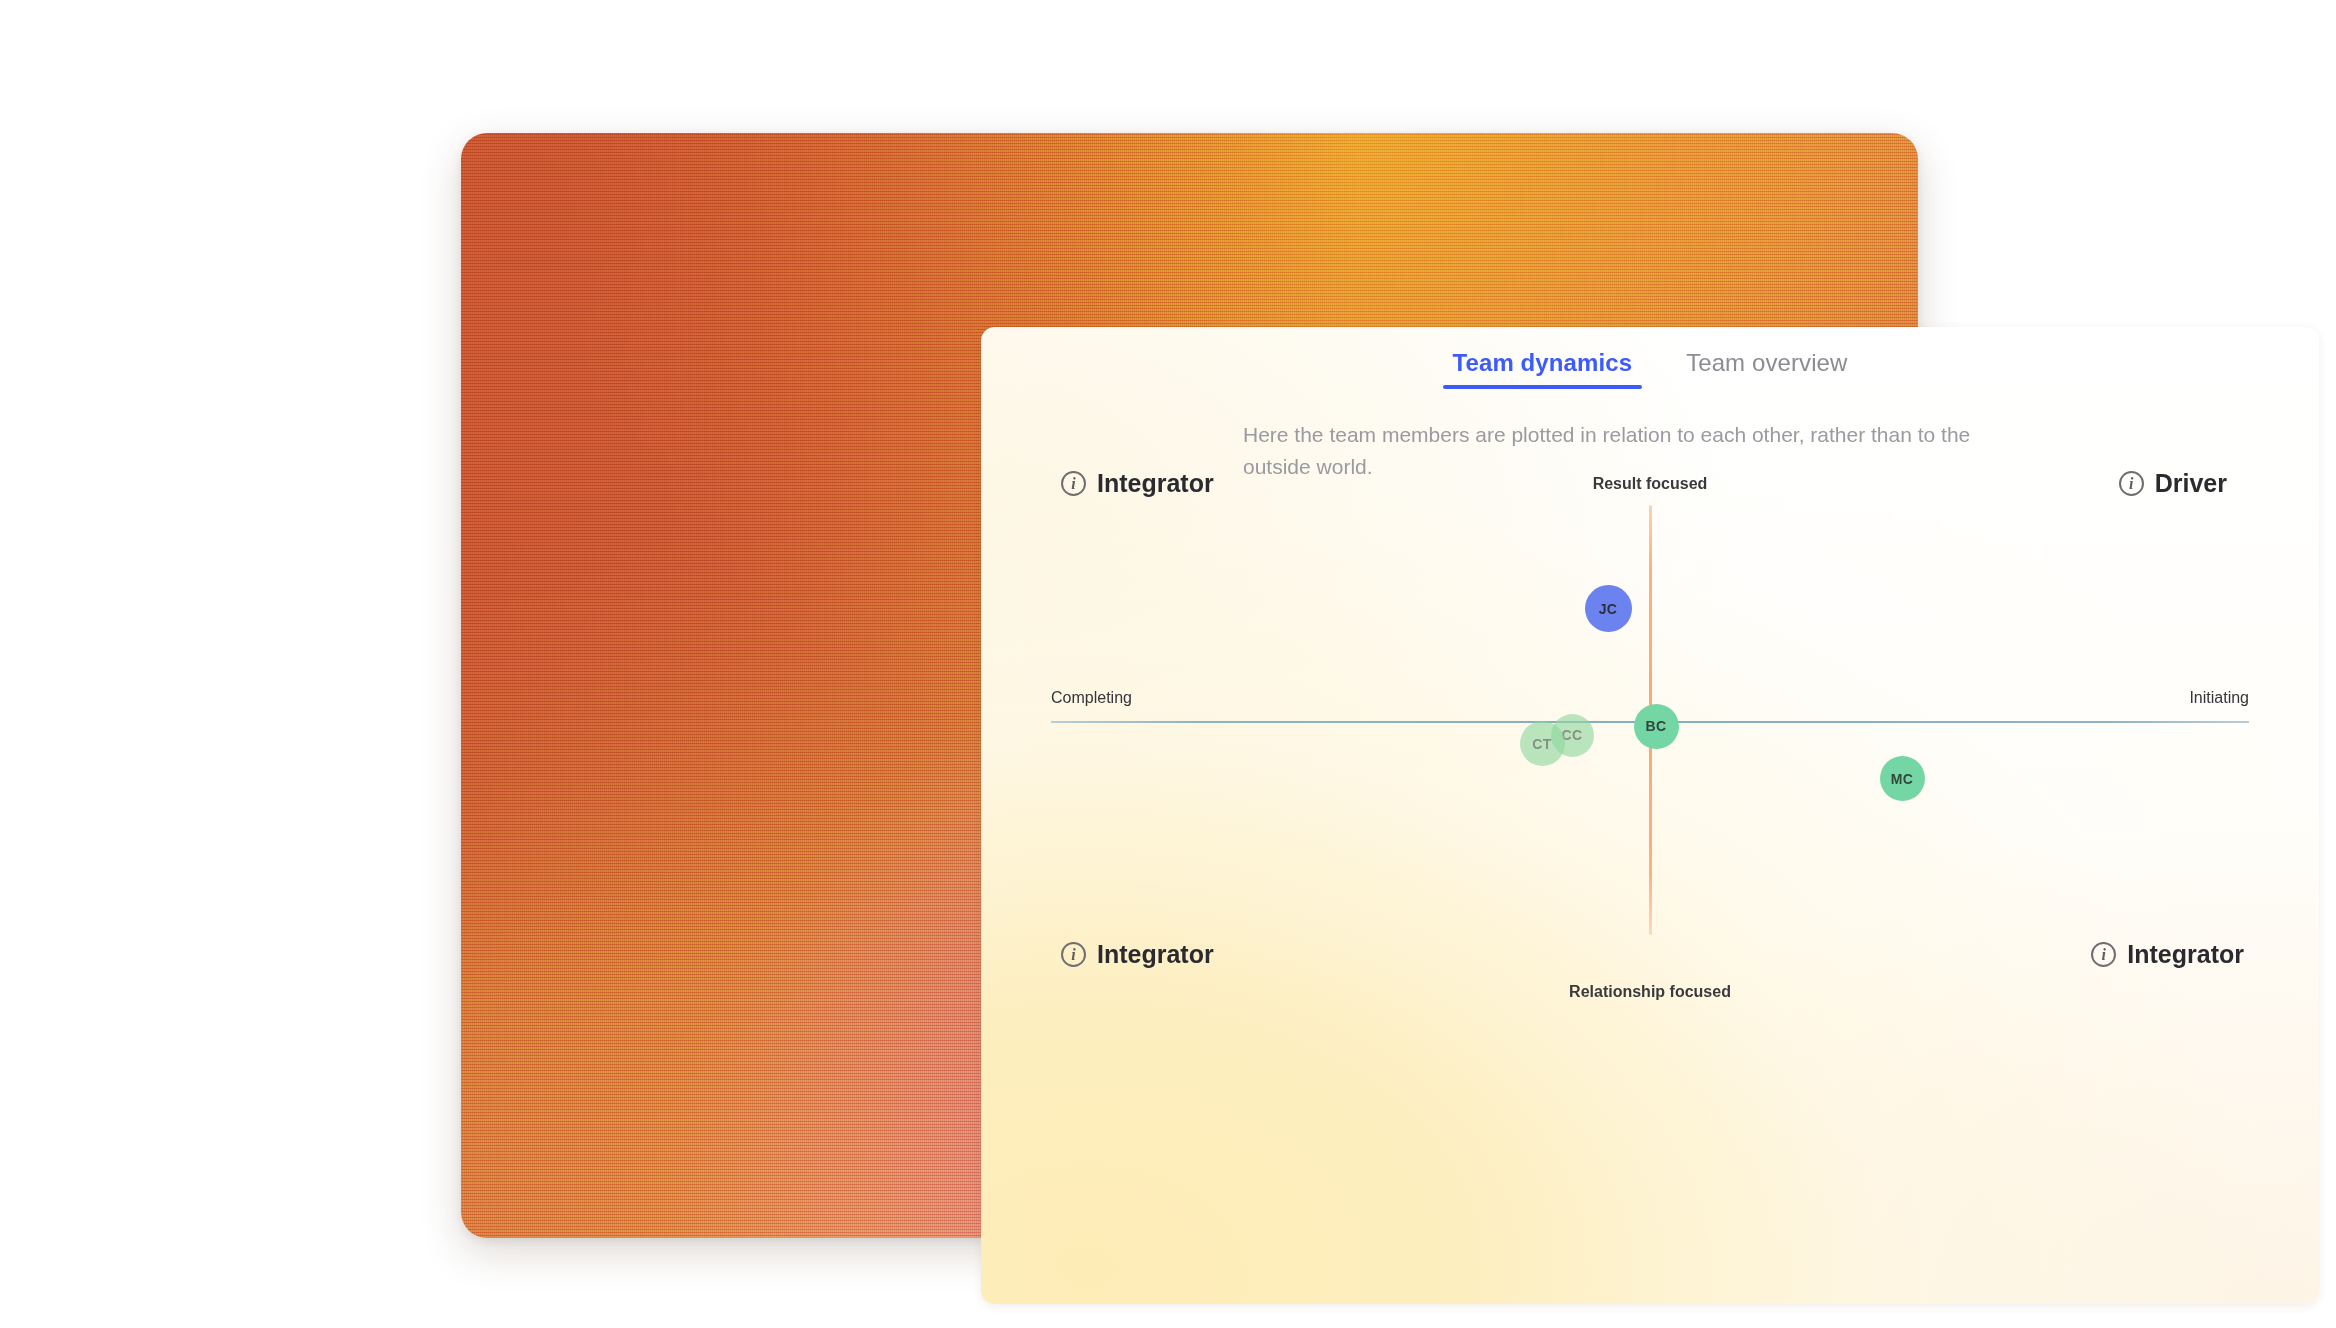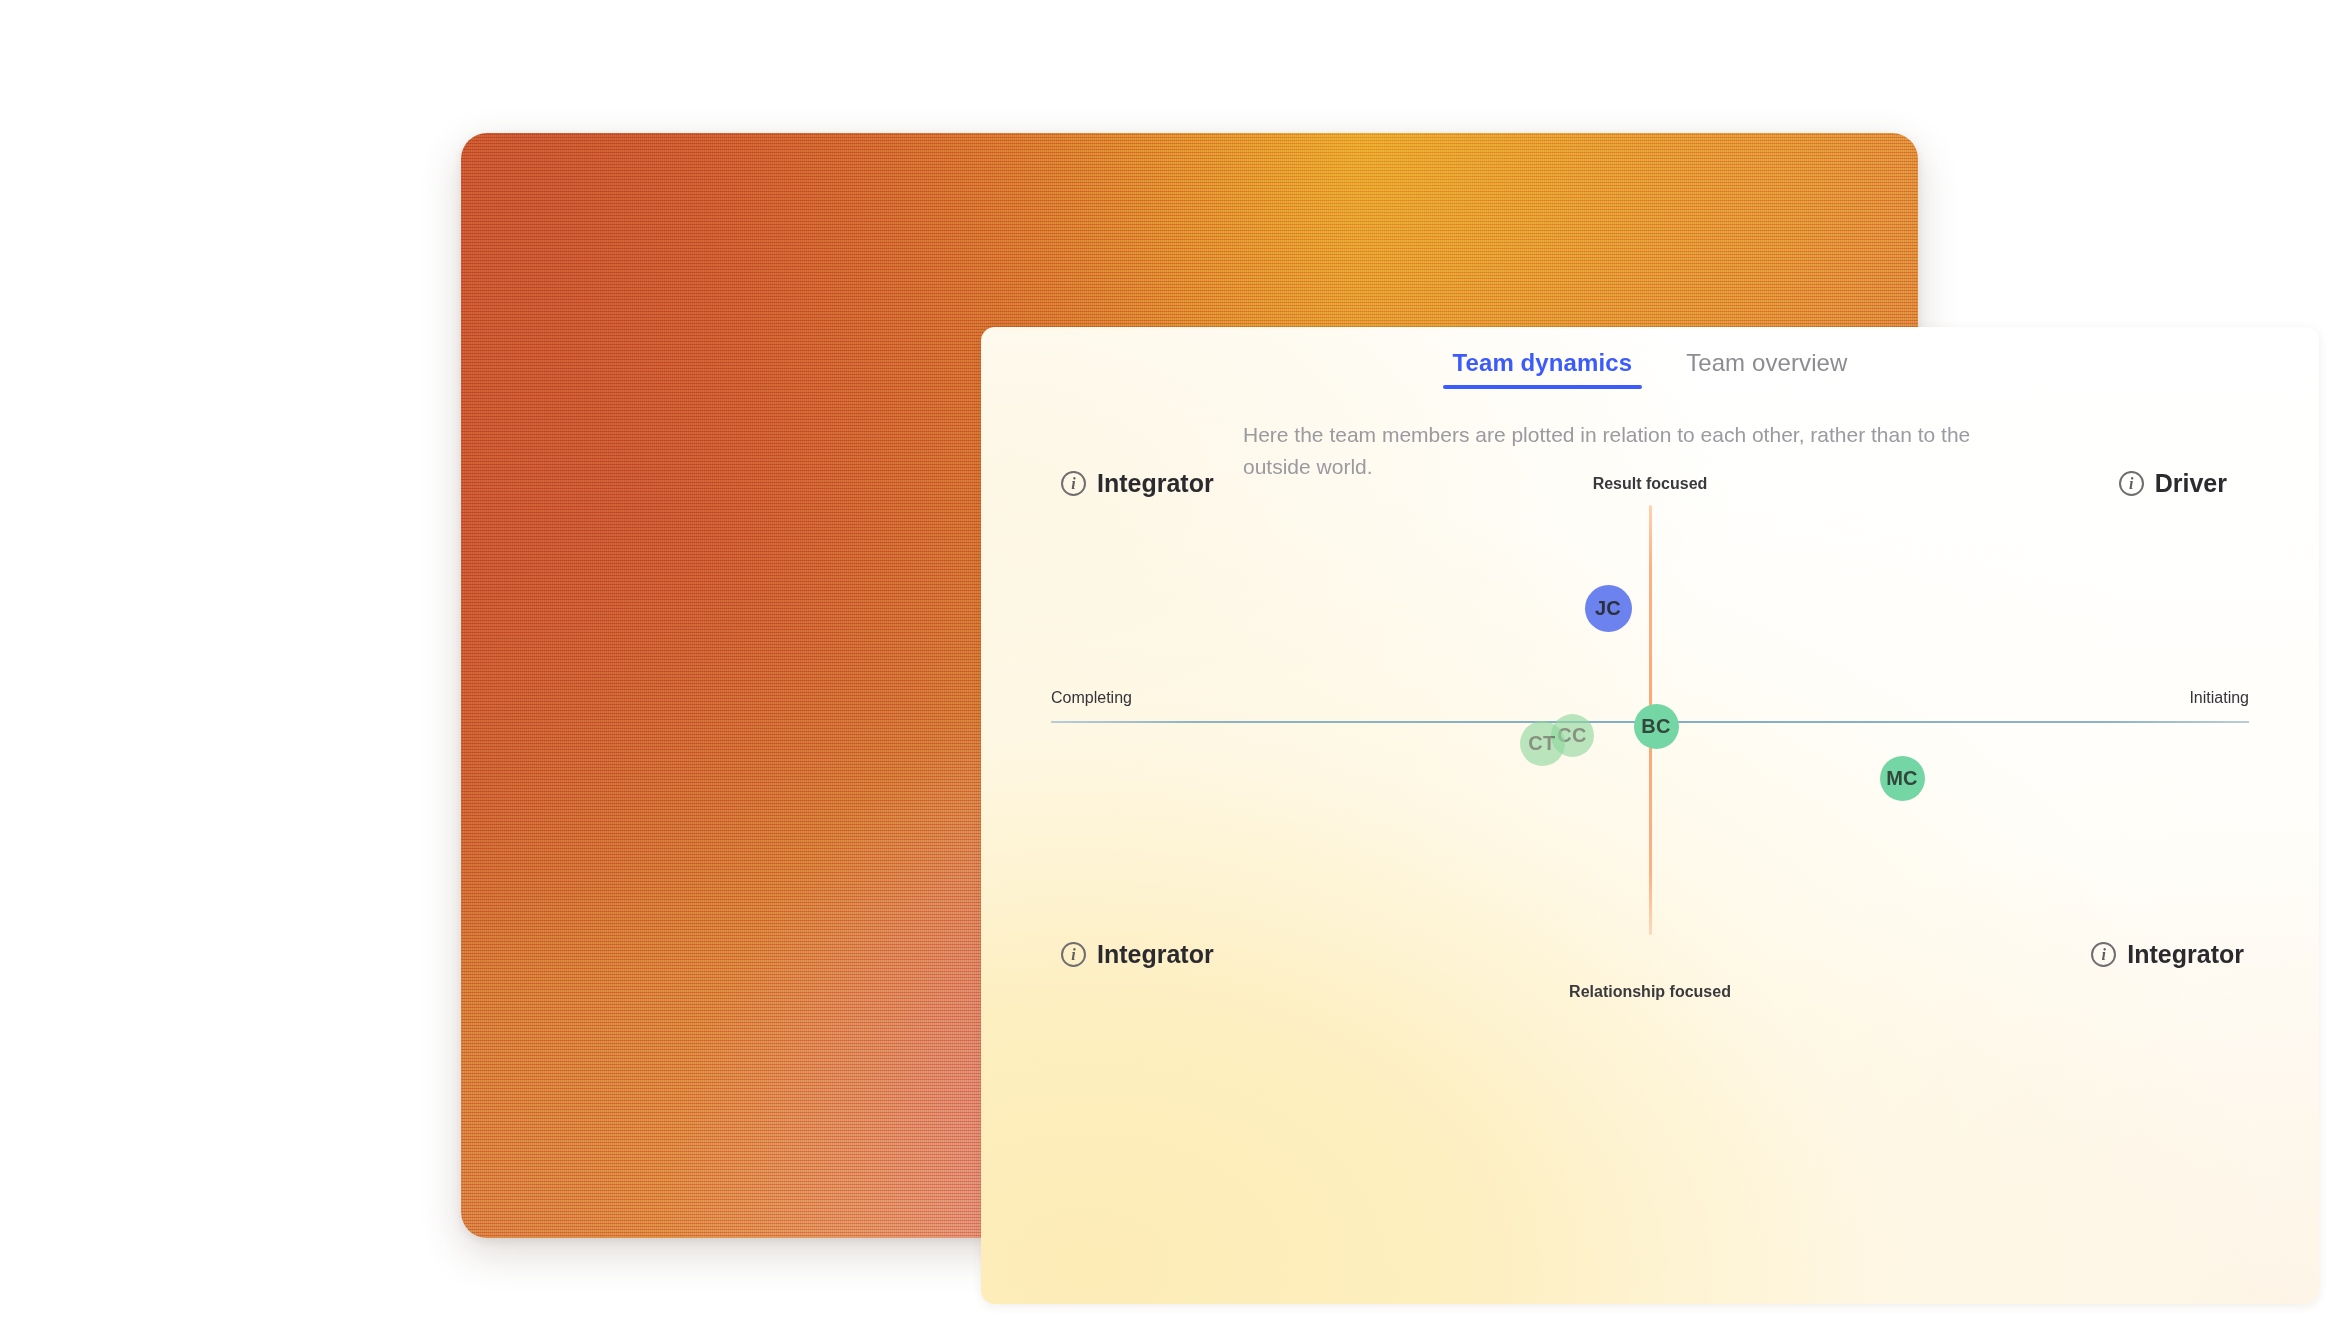--- a/index.html
+++ b/index.html
@@ -102,21 +102,21 @@
   }
   #h-axis{
     position:absolute;left:70px;right:70px;top:394px;height:2px;
     background:linear-gradient(90deg,#b9cdd6 0%,#8fb3c4 12%,#85aec1 50%,#8fb3c4 88%,#b9cdd6 100%);
   }
 
   
   .bubble{
     position:absolute;border-radius:50%;
     display:flex;align-items:center;justify-content:center;
-    font-size:20px;font-weight:600;letter-spacing:.3px;cursor:pointer;
+    font-size:14px;font-weight:600;letter-spacing:.3px;cursor:pointer;
     user-select:none;
   }
 </style>
 </head>
 <body>
 
 <div id="frame-wrap">
   <div id="frame">
     <div id="frame-grain"></div>
   </div>

